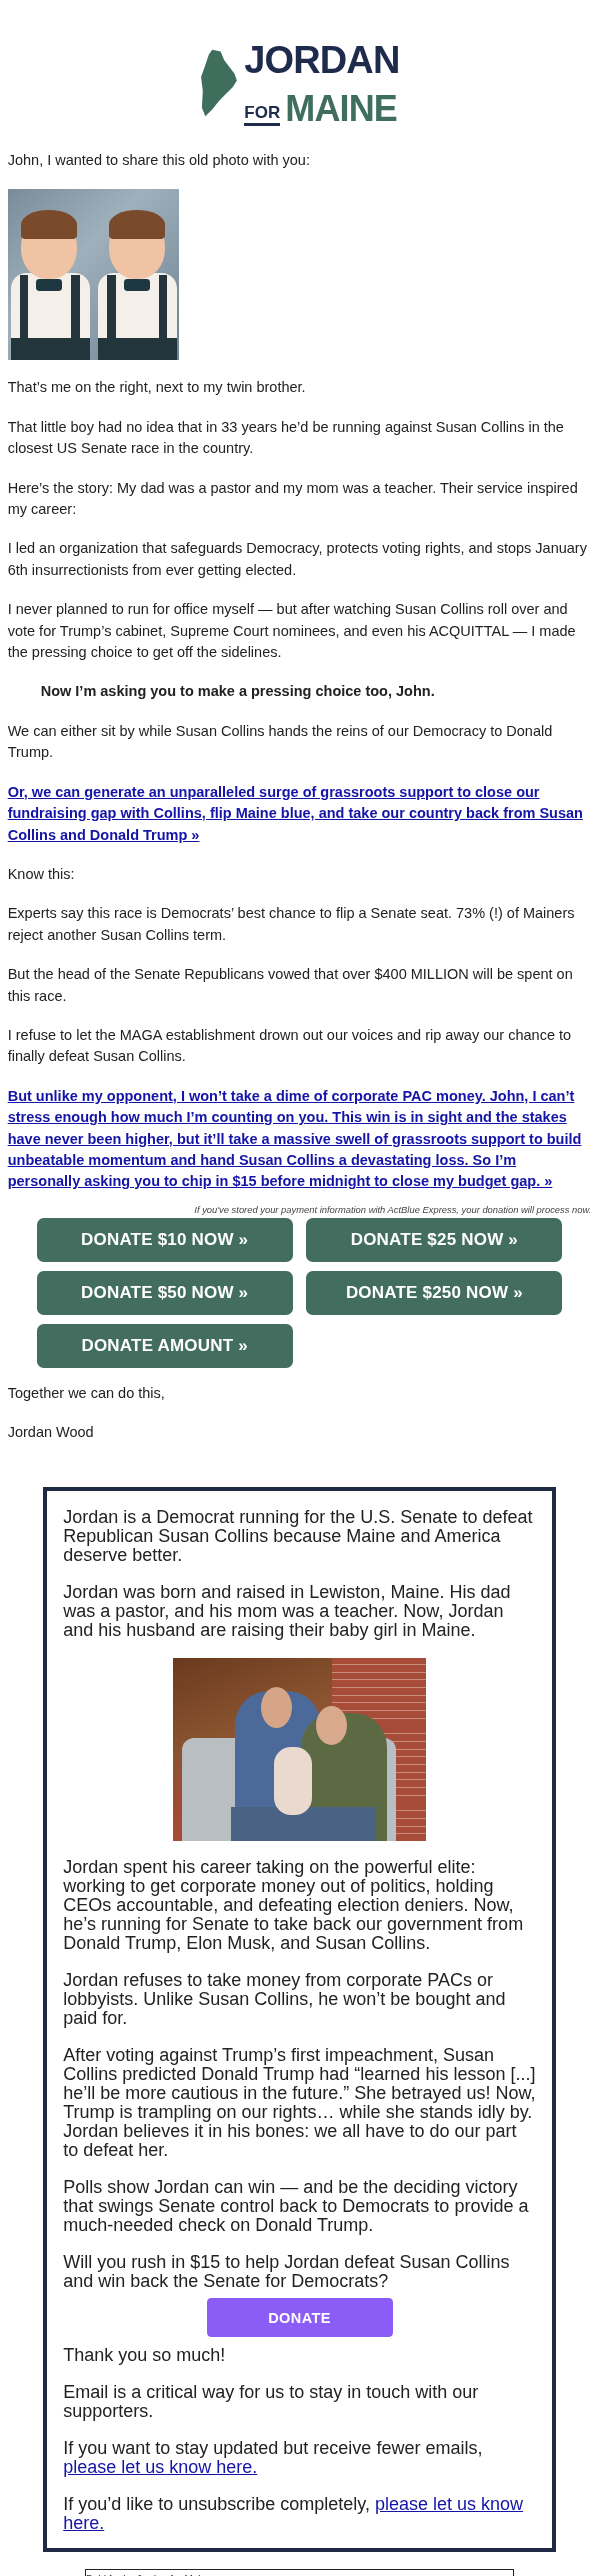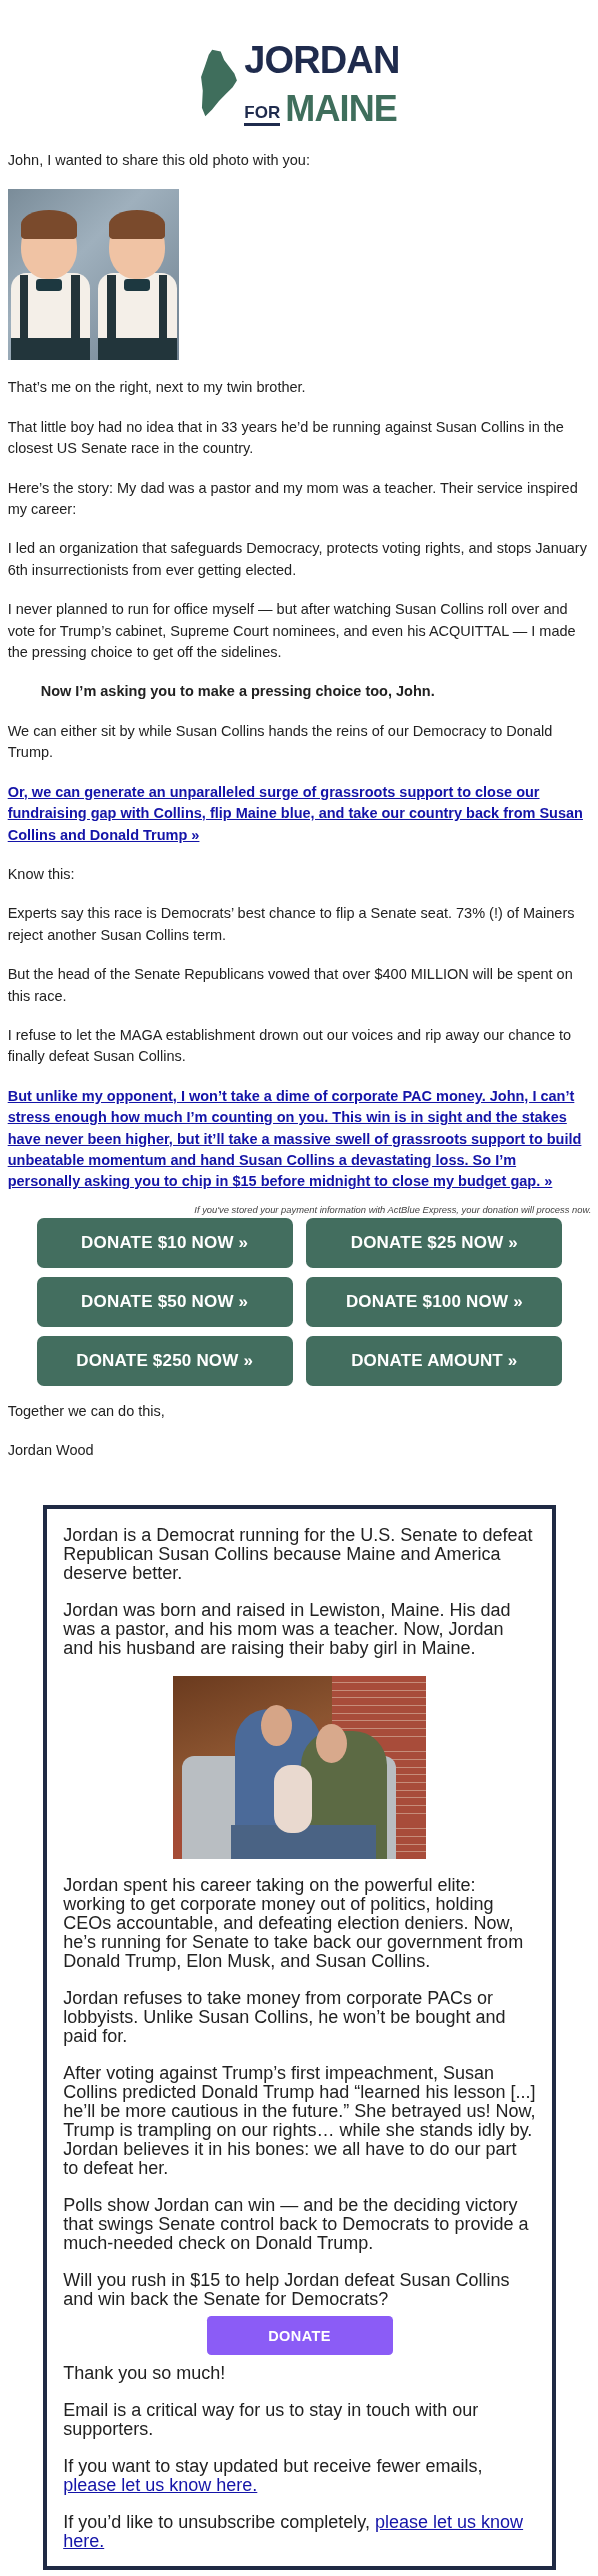--- a/index.html
+++ b/index.html
@@ -37,21 +37,21 @@
   .kid .shirt { position: absolute; top: 75px; left: 1.7px; width: 79px; height: 68px; background: #f4efe8; border-radius: 15.4px 15.4px 0 0; }
   .kid .tie { position: absolute; top: 81px; left: 27px; width: 26px; height: 12px; background: #1d3840; border-radius: 3.4px; }
   .kid .strap1, .kid .strap2 { position: absolute; top: 77px; width: 8.6px; height: 68px; background: #23343a; }
   .kid .strap1 { left: 10.3px; } .kid .strap2 { left: 62px; }
   .kid .pants { position: absolute; bottom: 0; left: 1.7px; width: 79px; height: 22px; background: #22353b; }
 
   
   .express-note { text-align: right; font-style: italic; font-size: 9.4px; color: #444; margin: -6.8px 0 3.4px 0; }
   .donate-grid { display: grid; grid-template-columns: 256px 256px; column-gap: 13.7px; row-gap: 8.6px; justify-content: center; margin-bottom: 15.4px; }
   .donate-btn {
-    height: 50px; background: #436e5f; border-radius: 6.8px; color: #fff;
+    height: 44px; background: #436e5f; border-radius: 6.8px; color: #fff;
     font-family: "Liberation Sans", sans-serif; font-weight: 900; font-size: 17px;
     display: flex; align-items: center; justify-content: center; text-decoration: none;
     letter-spacing: 0.2px;
   }
 
   
   .bio-box {
     margin: 43px 43px 0 43px; border: 4.3px solid #1f2a44; padding: 17px 16.2px 15.4px 16.2px;
   }
   .bio-box p { font-size: 18px; line-height: 19px; margin: 0 0 18px 0; color: #222; }
@@ -139,21 +139,20 @@
     <p>
       <a class="cta" href="#">But unlike my opponent, I won’t take a dime of corporate PAC money. John, I can’t stress enough how much I’m counting on you. This win is in sight and the stakes have never been higher, but it’ll take a massive swell of grassroots support to build unbeatable momentum and hand Susan Collins a devastating loss. So I’m personally asking you to chip in $15 before midnight to close my budget gap. »</a>
     </p>
 
     <div class="express-note">If you've stored your payment information with ActBlue Express, your donation will process now.</div>
 
     <div class="donate-grid">
       <a class="donate-btn" href="#">DONATE $10 NOW »</a>
       <a class="donate-btn" href="#">DONATE $25 NOW »</a>
       <a class="donate-btn" href="#">DONATE $50 NOW »</a>
-      <a class="donate-btn" href="#">DONATE $100 NOW »</a>
       <a class="donate-btn" href="#">DONATE $250 NOW »</a>
       <a class="donate-btn" href="#">DONATE AMOUNT »</a>
     </div>
 
     <p>Together we can do this,</p>
     <p>Jordan Wood</p>
   </div>
 
   <div class="bio-box">
     <p>Jordan is a Democrat running for the U.S. Senate to defeat Republican Susan Collins because Maine and America deserve better.</p>

